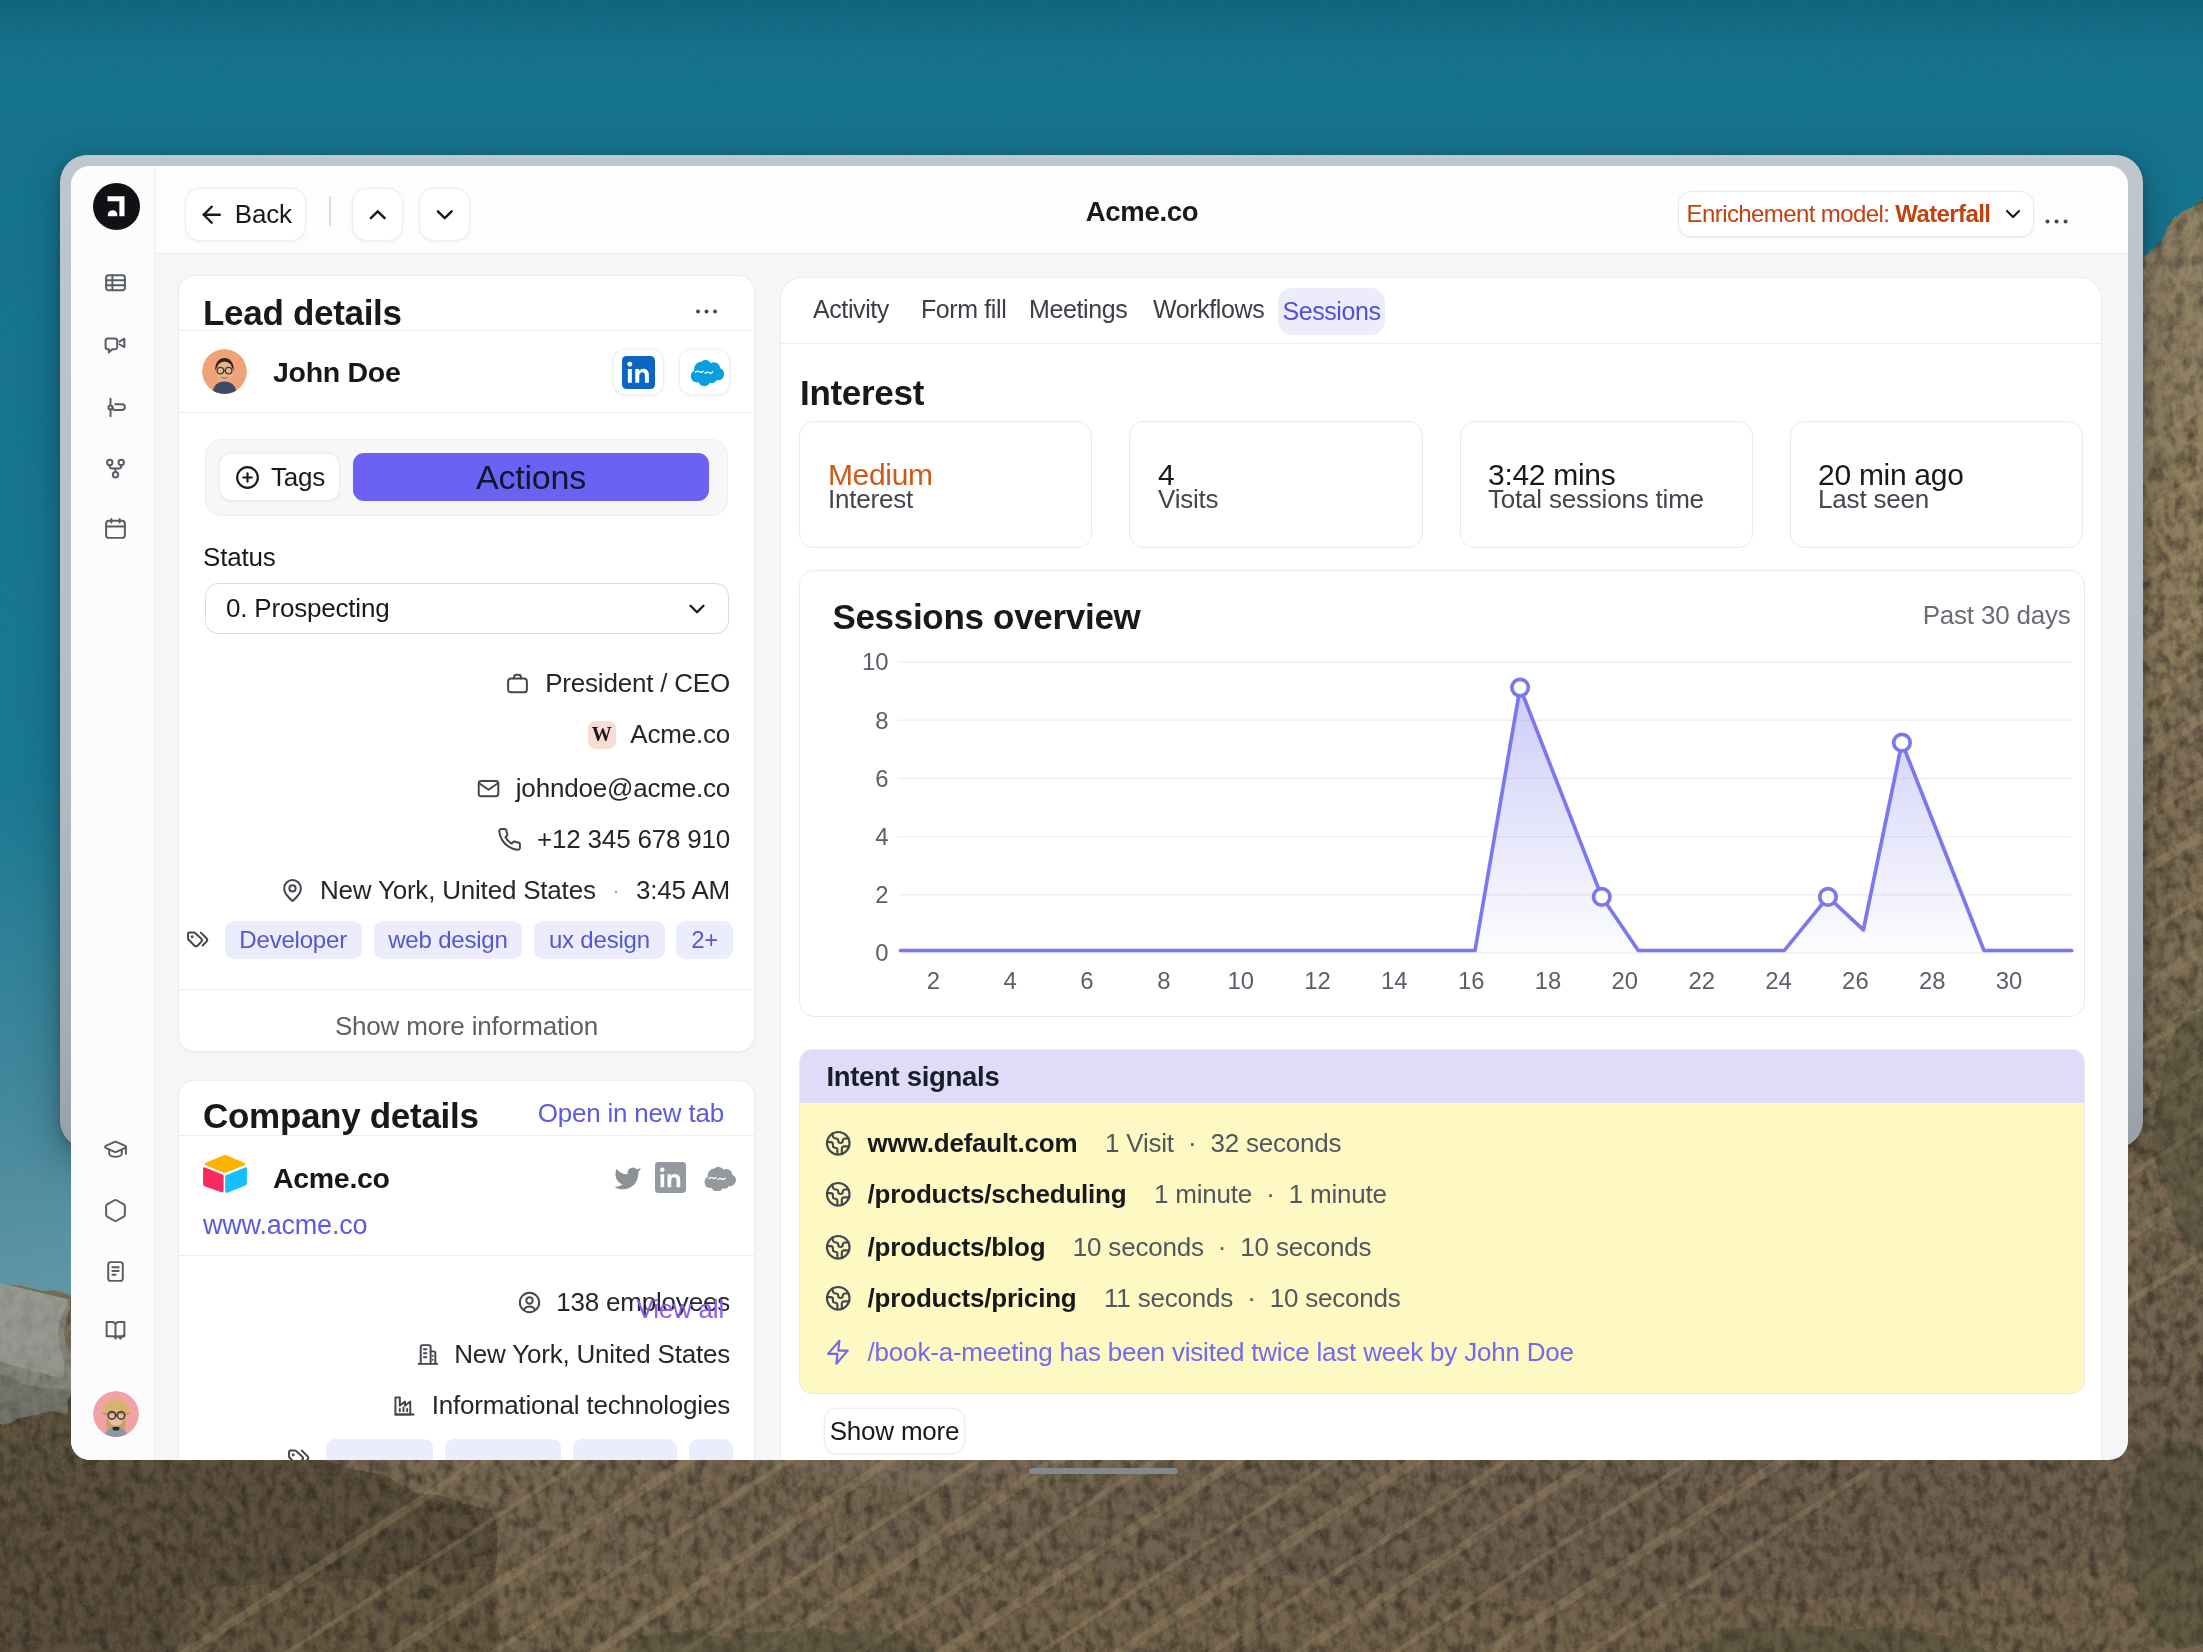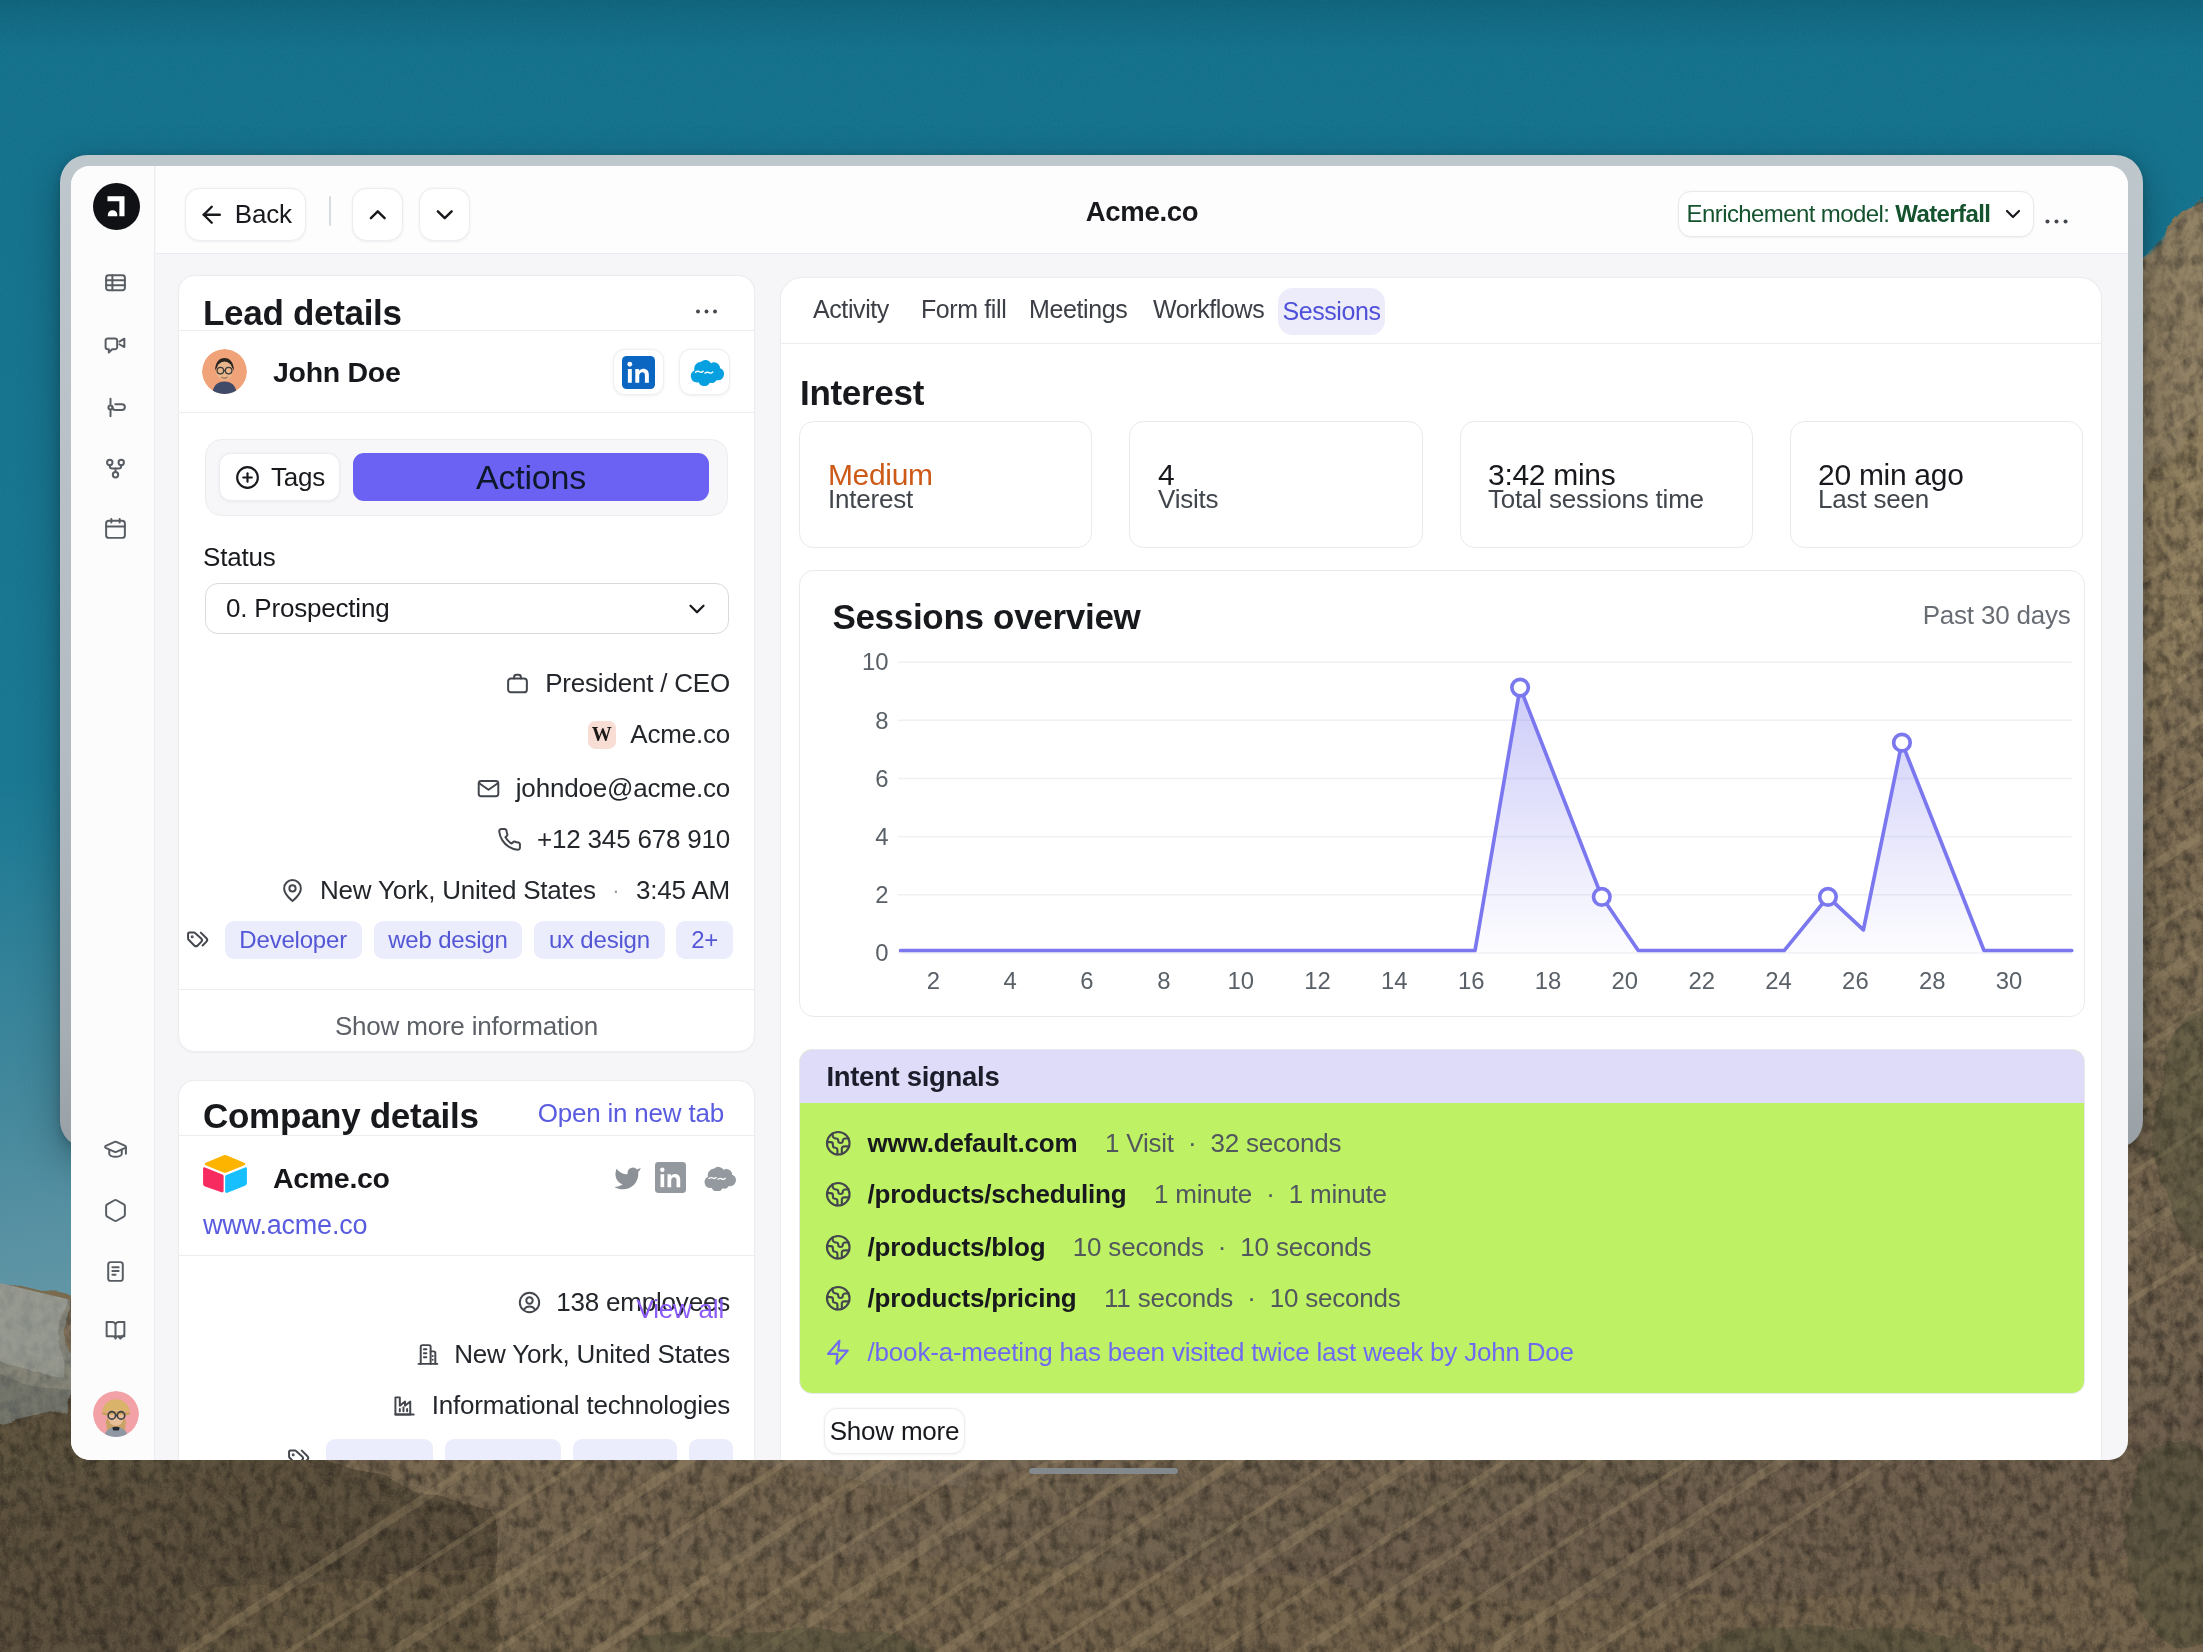--- a/index.html
+++ b/index.html
@@ -243,21 +243,21 @@
             <path d="m18 15-6-6-6 6"></path>
           </svg>
       </div>
       <div class="btn" style="left:263px;top:22px;width:51px;height:53px;">
         <svg width="27.5" height="27.5" viewBox="0 0 24 24" fill="none" stroke="#17191d" stroke-width="2.1" stroke-linecap="round" stroke-linejoin="round">
             <path d="m6 9 6 6 6-6"></path>
           </svg>
       </div>
       <div class="abs" style="left:0;right:0;top:30px;text-align:center;font-size:27.5px;font-weight:600;color:#17191d;letter-spacing:-0.3px">Acme.co</div>
       <div class="abs" style="left:1522px;top:25px;width:356px;height:46px;background:#fff;border:0.9px solid #e7e9ec;border-radius:13px;box-shadow:0 0.9px 1.8px rgba(16,24,40,0.05);display:flex;align-items:center;justify-content:center;white-space:nowrap">
-        <span style="font-size:24px;color:#14532d;letter-spacing:-0.6px">Enrichement model: <b>Waterfall</b></span>
+        <span style="font-size:24px;color:#c2410c;letter-spacing:-0.6px">Enrichement model: <b>Waterfall</b></span>
         <svg width="24" height="24" viewBox="0 0 24 24" fill="none" stroke="#17191d" stroke-width="2.2" stroke-linecap="round" stroke-linejoin="round" style="margin-left:11px">
             <path d="m6 9 6 6 6-6"></path>
           </svg>
       </div>
       <svg class="abs" style="left:1885px;top:40px" width="31" height="31" viewBox="0 0 24 24" fill="#42474d">
           <circle cx="5" cy="12" r="1.55"></circle>
           <circle cx="12" cy="12" r="1.55"></circle>
           <circle cx="19" cy="12" r="1.55"></circle>
         </svg>
     </div>
@@ -524,21 +524,21 @@
             <path d="M109 413.5 L734.9 413.5 L784 127 L873 355 L912.7 413.5 L1071.7 413.5 L1119.4 355 L1158 391 L1200 187 L1289.4 413.5 L1385 413.5" fill="none" stroke="#7b78ef" stroke-width="4" stroke-linejoin="round" stroke-linecap="round"></path>
             <g fill="#fff" stroke="#7b78ef" stroke-width="4">
               <circle cx="784" cy="127" r="9"></circle>
                 <circle cx="873" cy="355" r="9"></circle>
               <circle cx="1119.4" cy="355" r="9"></circle>
                 <circle cx="1200" cy="187" r="9"></circle>
             </g>
           </svg>
         </div>
 
-        <div class="abs" style="left:18.4px;top:771px;width:1286px;height:345px;background:#bef264;border:0.9px solid #e8e8ef;border-radius:13px">
+        <div class="abs" style="left:18.4px;top:771px;width:1286px;height:345px;background:#fef9c3;border:0.9px solid #e8e8ef;border-radius:13px">
           <div class="abs" style="left:0;top:0;right:0;height:53px;background:#dedcf9;border-radius:12px 12px 0 0;display:flex;align-items:center">
             <span style="margin-left:26px;font-size:27.5px;font-weight:600;color:#1b1d2a;letter-spacing:-0.3px">Intent signals</span>
           </div>
           <div class="irow" style="top:78px">
             <svg class="gico" viewBox="0 0 24 24">
                 <circle cx="12" cy="12" r="9.5"></circle>
                 <path d="M21.2 14.6h-4.3a1.9 1.9 0 0 0-1.9 1.9v4.3"></path>
                 <path d="M7.25 3.6v1.58a2.85 2.85 0 0 0 2.85 2.85 1.9 1.9 0 0 1 1.9 1.9 1.9 1.9 0 0 0 3.8 0 1.9 1.9 0 0 1 1.9-1.9h3.06"></path>
                 <path d="M11.3 21.4v-3.75a1.9 1.9 0 0 0-1.9-1.9 1.9 1.9 0 0 1-1.9-1.9v-.95a1.9 1.9 0 0 0-1.9-1.9H2.75"></path>
               </svg>

